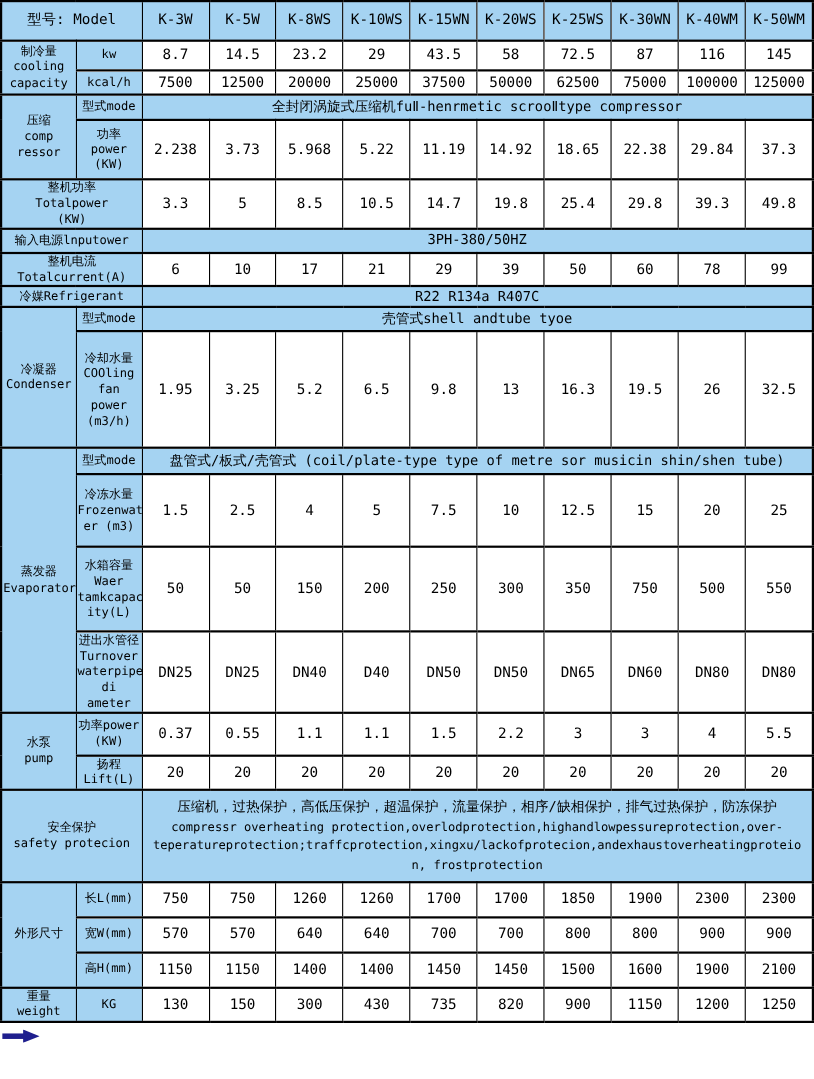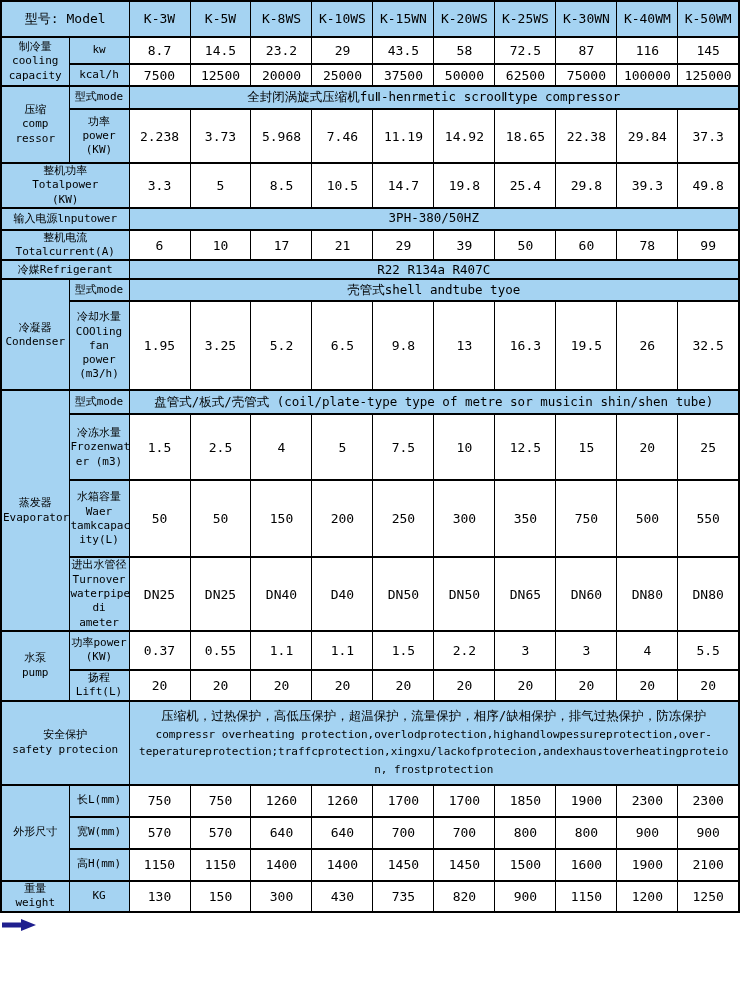--- a/index.html
+++ b/index.html
@@ -123,21 +123,21 @@
           <td class="h" data-name="unit-label">型式mode</td>
           <td colspan="10" class="s" data-name="compressor-type-text">全封闭涡旋式压缩机fuⅡ-henrmetic scrooⅡtype compressor</td>
         </tr>
         <tr data-name="compressor-power-row" style="height: 54px; margin-top: 37px;">
           <td class="h" data-name="unit-label">功率
 power
 (KW)</td>
           <td class="d" data-name="value-cell">2.238</td>
           <td class="d" data-name="value-cell">3.73</td>
           <td class="d" data-name="value-cell">5.968</td>
-          <td class="d" data-name="value-cell">7.46</td>
+          <td class="d" data-name="value-cell">5.22</td>
           <td class="d" data-name="value-cell">11.19</td>
           <td class="d" data-name="value-cell">14.92</td>
           <td class="d" data-name="value-cell">18.65</td>
           <td class="d" data-name="value-cell">22.38</td>
           <td class="d" data-name="value-cell">29.84</td>
           <td class="d" data-name="value-cell">37.3</td>
         </tr>
         <tr data-name="total-power-row" style="height: 44px;">
           <td colspan="2" class="h" data-name="section-label">整机功率
 Totalpower
@@ -174,21 +174,21 @@
         <tr data-name="refrigerant-row" style="height: 19px;">
           <td colspan="2" class="h" data-name="section-label">冷媒Refrigerant</td>
           <td colspan="10" class="s" data-name="refrigerant-text">R22 R134a R407C</td>
         </tr>
         <tr data-name="condenser-mode-row" style="height: 22px;">
           <td rowspan="2" class="h" data-name="section-label">冷凝器
 Condenser</td>
           <td class="h" data-name="unit-label">型式mode</td>
           <td colspan="10" class="s" data-name="condenser-type-text">壳管式shell andtube tyoe</td>
         </tr>
-        <tr data-name="condenser-water-row" style="height: 89px;">
+        <tr data-name="condenser-water-row" style="height: 106px;">
           <td class="h" data-name="unit-label">冷却水量
 COOling
 fan power
 (m3/h)</td>
           <td class="d" data-name="value-cell">1.95</td>
           <td class="d" data-name="value-cell">3.25</td>
           <td class="d" data-name="value-cell">5.2</td>
           <td class="d" data-name="value-cell">6.5</td>
           <td class="d" data-name="value-cell">9.8</td>
           <td class="d" data-name="value-cell">13</td>

